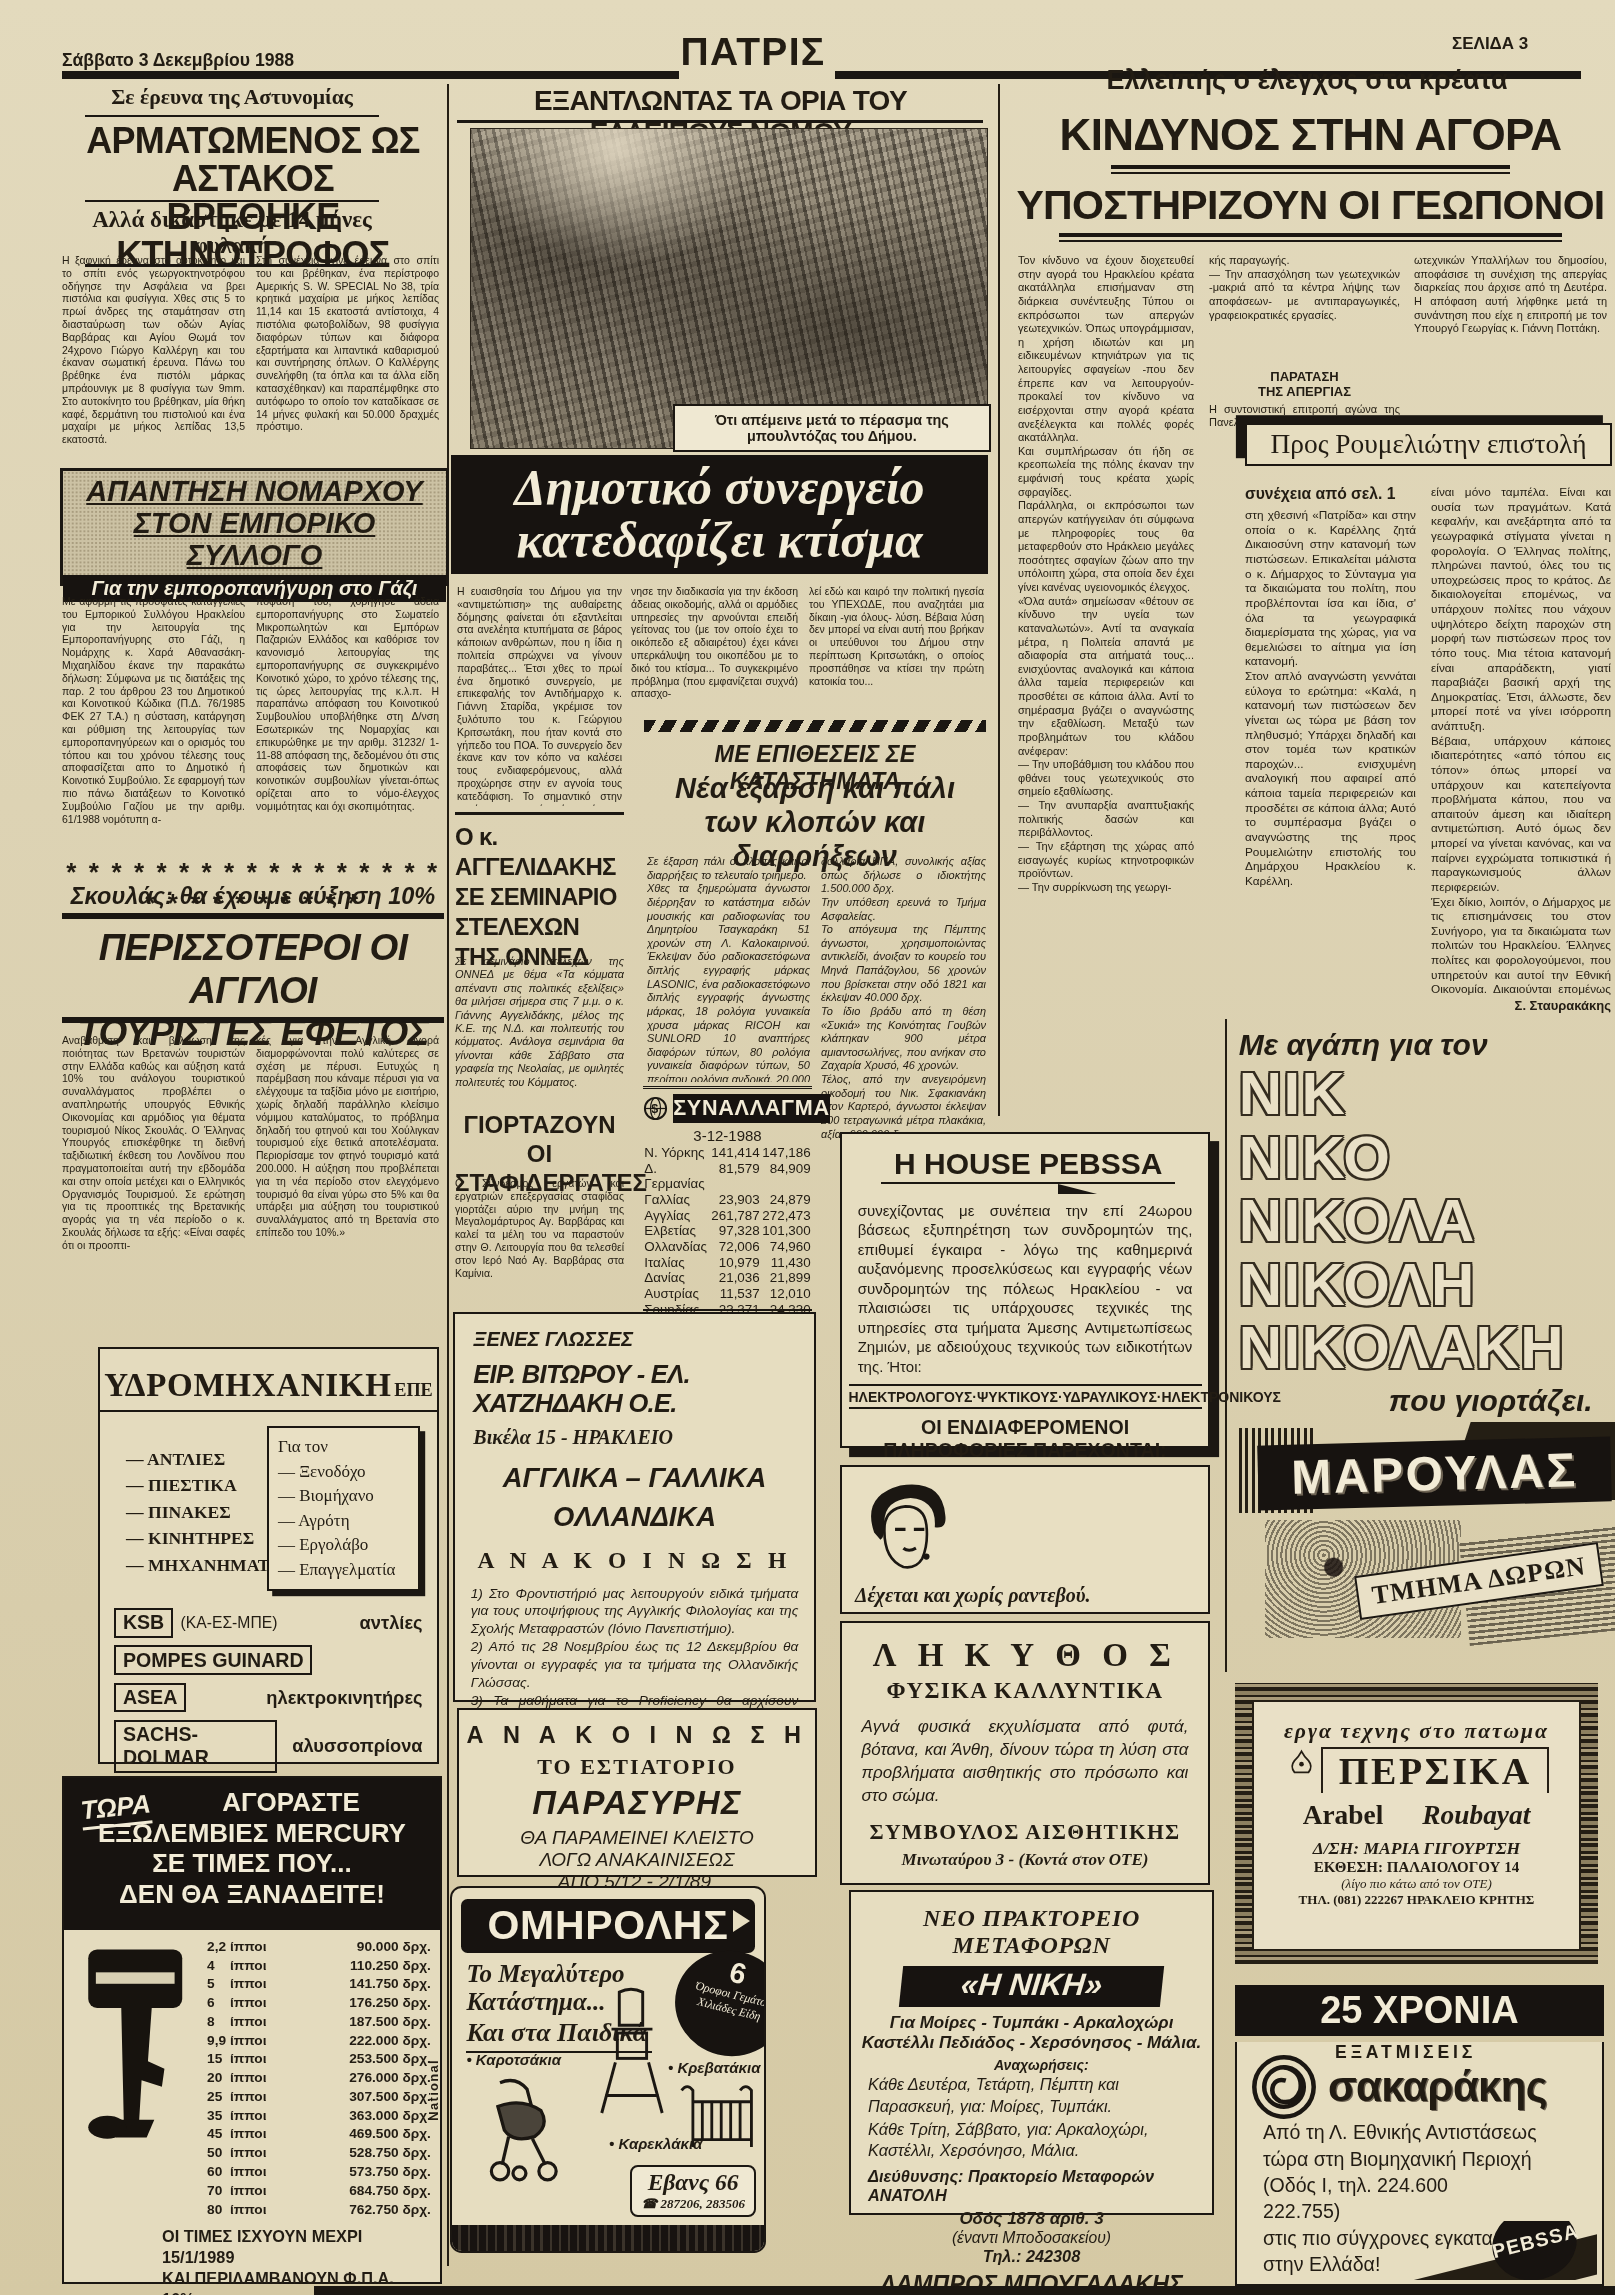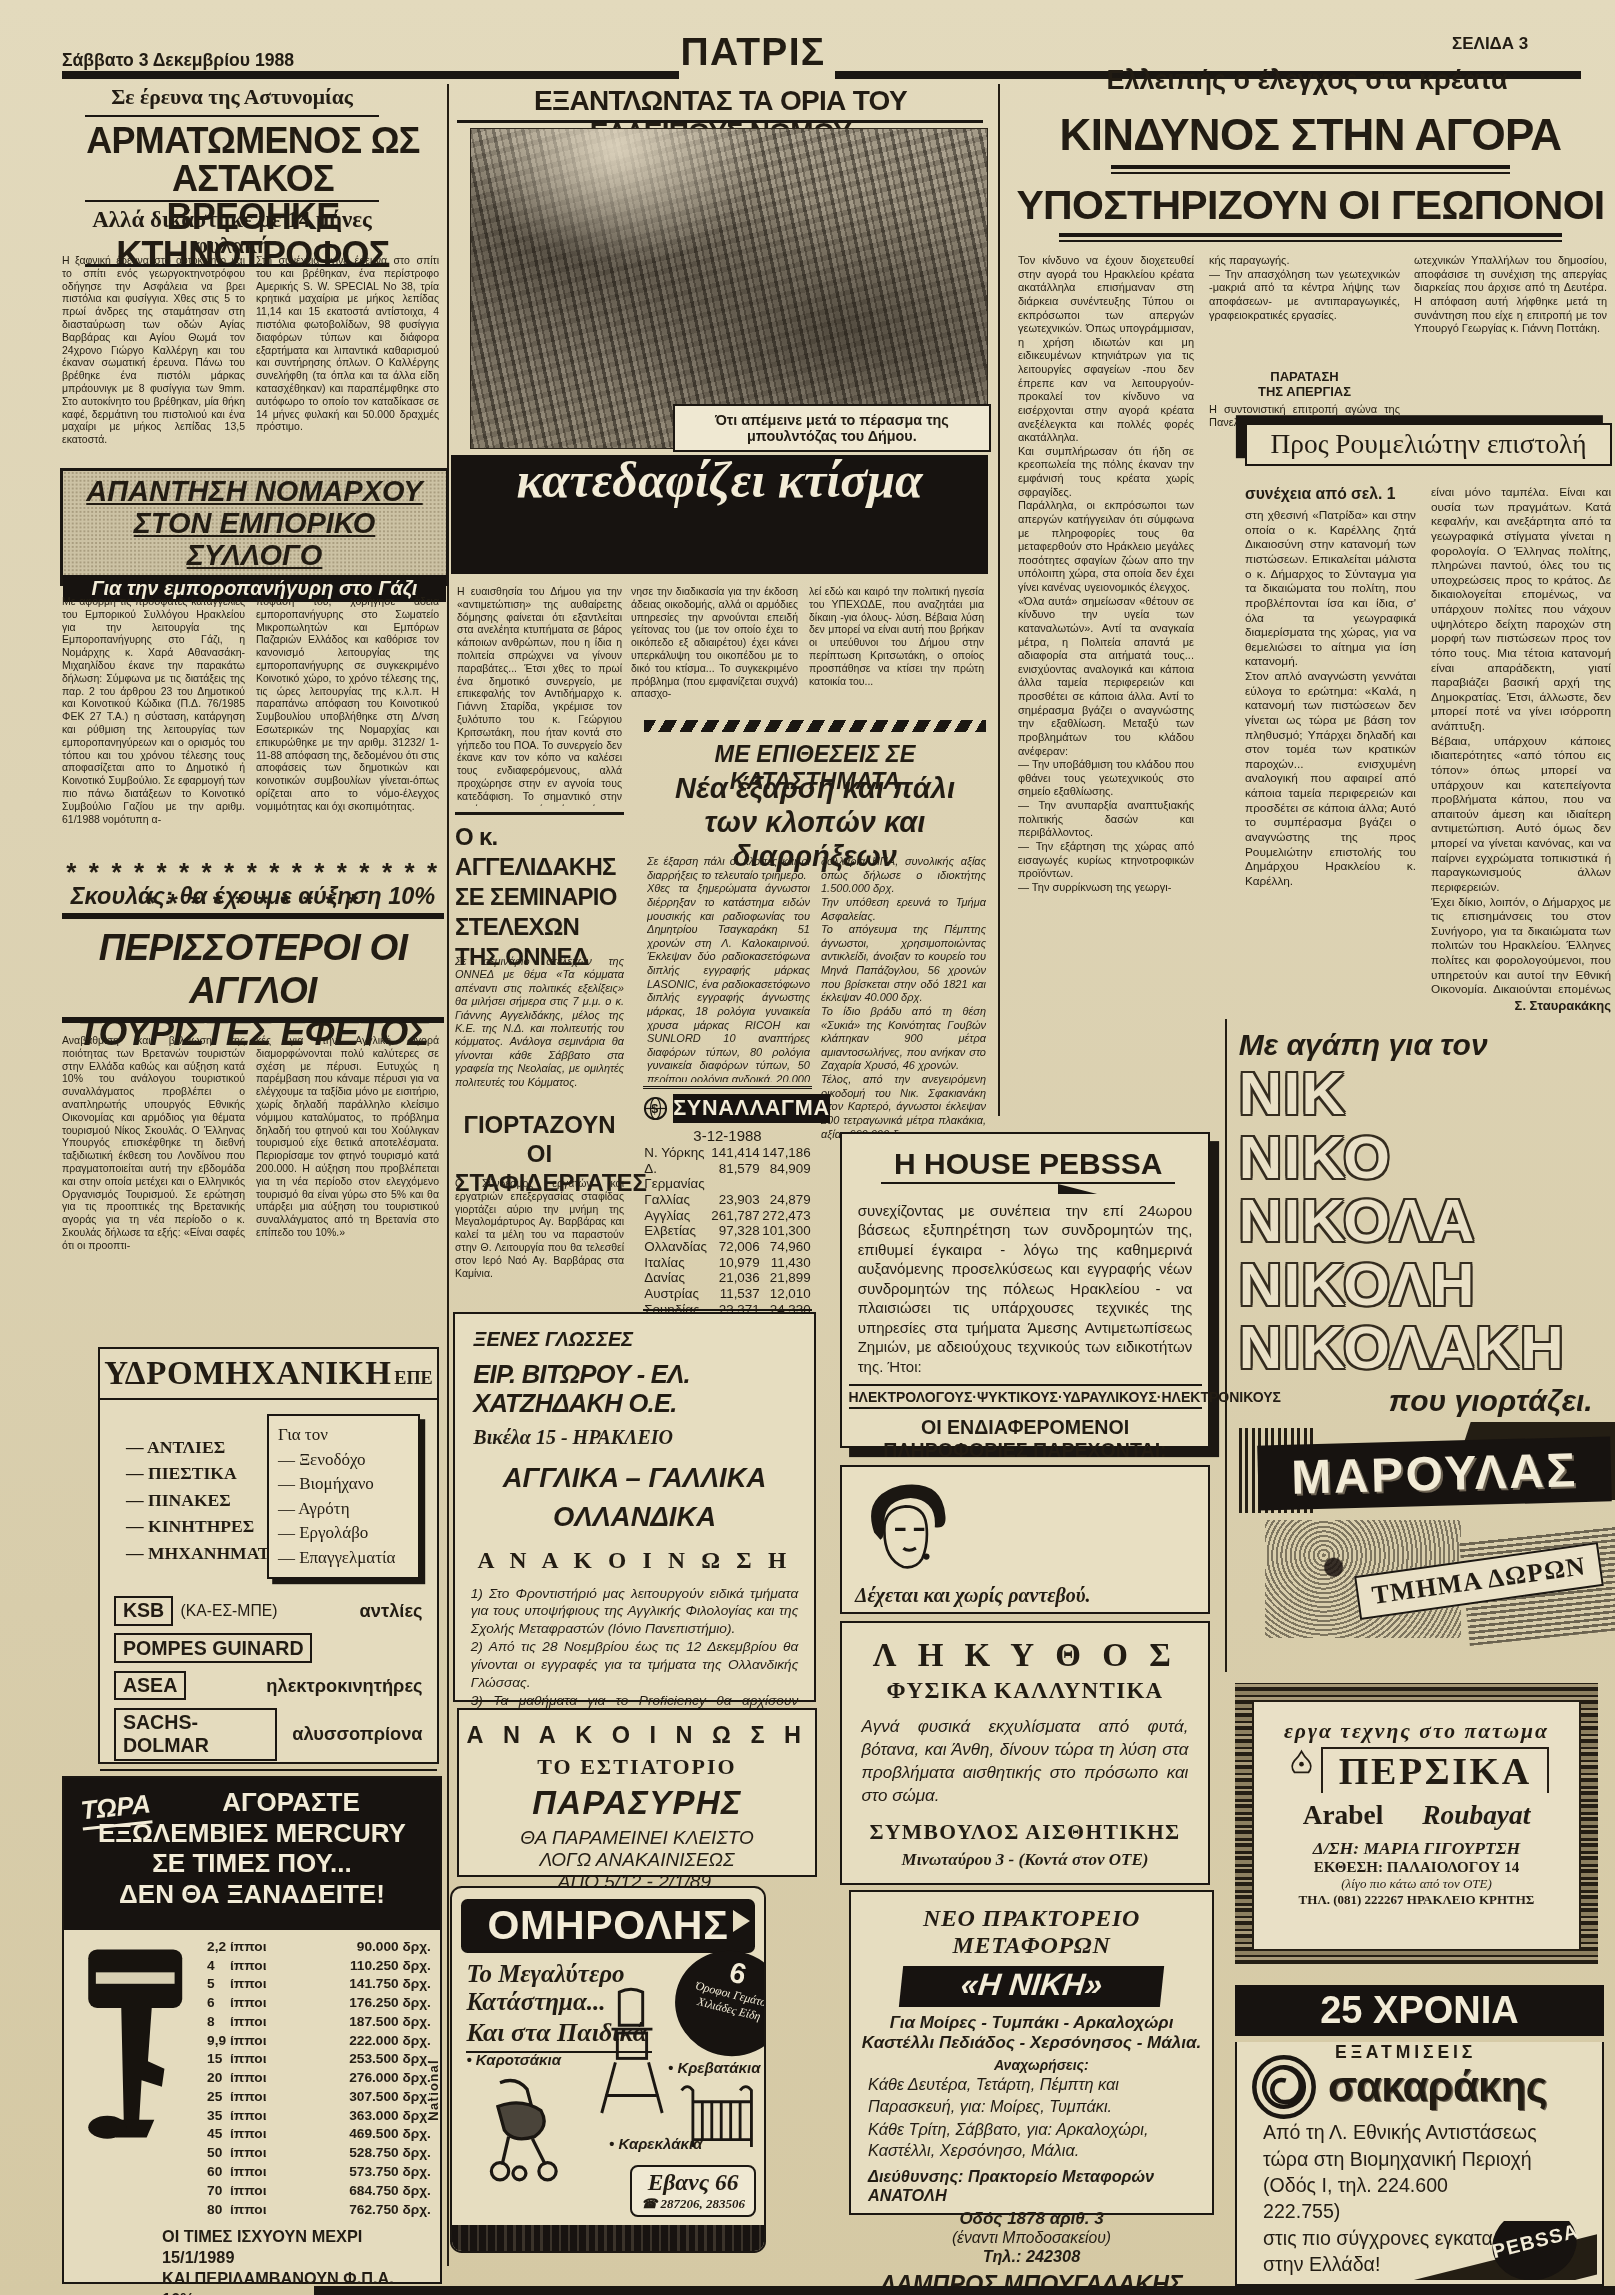--- a/index.html
+++ b/index.html
@@ -68,21 +68,21 @@
   <div class="abs rule" style="left:62px;top:913px;width:382px;height:5.9px;"></div>
   <div class="abs sans b i c" style="left:60px;top:927px;width:386px;font-size:37px;line-height:1.15;letter-spacing:-0.7px;">
     <div>ΠΕΡΙΣΣΟΤΕΡΟΙ ΟΙ ΑΓΓΛΟΙ</div>
     <div>ΤΟΥΡΙΣΤΕΣ ΕΦΕΤΟΣ</div>
   </div>
   <div class="abs rule" style="left:62px;top:1017px;width:382px;height:5.9px;"></div>
   <div class="abs body-txt ov" style="left:62px;top:1034px;width:183px;height:306px;">Αναβάθμιση και βελτίωση της ποιότητας των Βρετανών τουριστών στην Ελλάδα καθώς και αύξηση κατά 10% του ανάλογου τουριστικού συναλλάγματος προβλέπει ο αναπληρωτής υπουργός Εθνικής Οικονομίας και αρμόδιος για θέματα τουρισμού Νίκος Σκουλάς. Ο Έλληνας Υπουργός επισκέφθηκε τη διεθνή ταξιδιωτική έκθεση του Λονδίνου που πραγματοποιείται αυτή την εβδομάδα και στην οποία μετέχει και ο Ελληνικός Οργανισμός Τουρισμού. Σε ερώτηση για τις προοπτικές της Βρετανικής αγοράς για τη νέα περίοδο ο κ. Σκουλάς δήλωσε τα εξής: «Είναι σαφές ότι οι προοπτι-</div>
   <div class="abs body-txt ov" style="left:256px;top:1034px;width:183px;height:306px;">κές για την Αγγλική αγορά διαμορφώνονται πολύ καλύτερες σε σχέση με πέρυσι. Ευτυχώς η παρέμβαση που κάναμε πέρυσι για να ελέγχουμε τα ταξίδια μόνο με εισιτήριο, χωρίς δηλαδή παράλληλο κλείσιμο νόμιμου καταλύματος, το πρόβλημα δηλαδή του φτηνού και του Χούλιγκαν τουρισμού είχε θετικά αποτελέσματα. Περιορίσαμε τον φτηνό τουρισμό κατά 200.000. Η αύξηση που προβλέπεται για τη νέα περίοδο στον ελεγχόμενο τουρισμό θα είναι γύρω στο 5% και θα υπάρξει μια αύξηση του τουριστικού συναλλάγματος από τη Βρετανία στο επίπεδο του 10%.»</div>
 
   <div class="abs" style="left:98px;top:1347px;width:337px;height:413px;border:2.6px solid #1b1712;background:#e4dbbe;">
-    <div class="c serif b" style="border-bottom:2.6px solid #1b1712;padding:6px 0;">
+    <div class="c serif b" style="border-bottom:2.6px solid #1b1712;padding:6px 0;margin-top:12px;">
       <span style="font-size:33px;letter-spacing:0.7px;">ΥΔΡΟΜΗΧΑΝΙΚΗ</span>
       <span style="font-size:18.3px;">ΕΠΕ</span>
     </div>
     <div style="position:relative;height:196px;">
       <div class="serif b" style="position:absolute;left:26px;top:34px;font-size:17.6px;line-height:1.5;">
 
       <div>— ΑΝΤΛΙΕΣ</div>
           <div>— ΠΙΕΣΤΙΚΑ</div>
           <div>— ΠΙΝΑΚΕΣ</div>
           <div>— ΚΙΝΗΤΗΡΕΣ</div>
@@ -238,20 +238,21 @@
     </div>
 
     <div class="sans b" style="position:absolute;right:-1.3px;top:281px;writing-mode:vertical-rl;transform:rotate(180deg);font-size:13px;letter-spacing:1.3px;">National</div>
   </div>
 
   <div class="abs sans b c" style="left:455px;top:85px;width:531px;font-size:28px;letter-spacing:-0.7px;">ΕΞΑΝΤΛΩΝΤΑΣ ΤΑ ΟΡΙΑ ΤΟΥ ΕΛΛΕΙΠΟΥΣ ΝΟΜΟΥ</div>
   <div class="abs rule" style="left:457px;top:120px;width:526px;height:2.6px;"></div>
   <div class="abs photo" style="left:470px;top:128px;width:516px;height:319px;border:1.3px solid #2a241a;"></div>
   <div class="abs c sans b" style="left:673px;top:404px;width:306px;background:#efe8d2;border:2px solid #1b1712;font-size:14.4px;padding:5.9px 3.9px;">Ότι απέμεινε μετά το πέρασμα της μπουλντόζας του Δήμου.</div>
   <div class="abs band c serif b i" style="left:451px;top:455px;width:537px;height:119px;">
+    <div style="font-size:50px;line-height:1.12;padding-top:3.9px;">Δημοτικό συνεργείο</div>
     <div style="font-size:50px;line-height:1.0;">κατεδαφίζει κτίσμα</div>
   </div>
   <div class="abs body-txt ov" style="left:457px;top:585px;width:165px;height:221px;">Η ευαισθησία του Δήμου για την «αντιμετώπιση» της αυθαίρετης δόμησης φαίνεται ότι εξαντλείται στα ανελέητα κτυπήματα σε βάρος κάποιων ανθρώπων, που η ίδια η πολιτεία σπρώχνει να γίνουν παραβάτες... Έτσι χθες το πρωί ένα δημοτικό συνεργείο, με επικεφαλής τον Αντιδήμαρχο κ. Γιάννη Σταρίδα, γκρέμισε τον ξυλότυπο του κ. Γεώργιου Κριτσωτάκη, που ήταν κοντά στο γήπεδο του ΠΟΑ. Το συνεργείο δεν έκανε καν τον κόπο να καλέσει τους ενδιαφερόμενους, αλλά προχώρησε στην εν αγνοία τους κατεδάφιση. Το σημαντικό στην περίπτωση αυτή είναι ότι ο ιδιοκτήτης ξεκί-</div>
   <div class="abs body-txt ov" style="left:809px;top:585px;width:175px;height:163px;">λεί εδώ και καιρό την πολιτική ηγεσία του ΥΠΕΧΩΔΕ, που αναζητάει μια δίκαιη -για όλους- λύση. Βέβαια λύση δεν μπορεί να είναι αυτή που βρήκαν οι υπεύθυνοι του Δήμου στην περίπτωση Κριτσωτάκη, ο οποίος προσπάθησε να κτίσει την πρώτη κατοικία του...</div>
   <div class="abs body-txt ov" style="left:631px;top:585px;width:167px;height:196px;">νησε την διαδικασία για την έκδοση άδειας οικοδομής, αλλά οι αρμόδιες υπηρεσίες την αρνούνται επειδή γείτονας του (με τον οποίο έχει το οικόπεδο εξ αδιαιρέτου) έχει κάνει υπερκάλυψη του οικοπέδου με το δικό του κτίσμα... Το συγκεκριμένο πρόβλημα (που εμφανίζεται συχνά) απασχο-</div>
 
   <div class="abs rule" style="left:455px;top:812px;width:169px;height:3.3px;"></div>
   <div class="abs sans b prelines" style="left:455px;top:822px;width:169px;font-size:24px;line-height:1.25;letter-spacing:-0.7px;">Ο κ. ΑΓΓΕΛΙΔΑΚΗΣ
 ΣΕ ΣΕΜΙΝΑΡΙΟ
 ΣΤΕΛΕΧΩΝ

